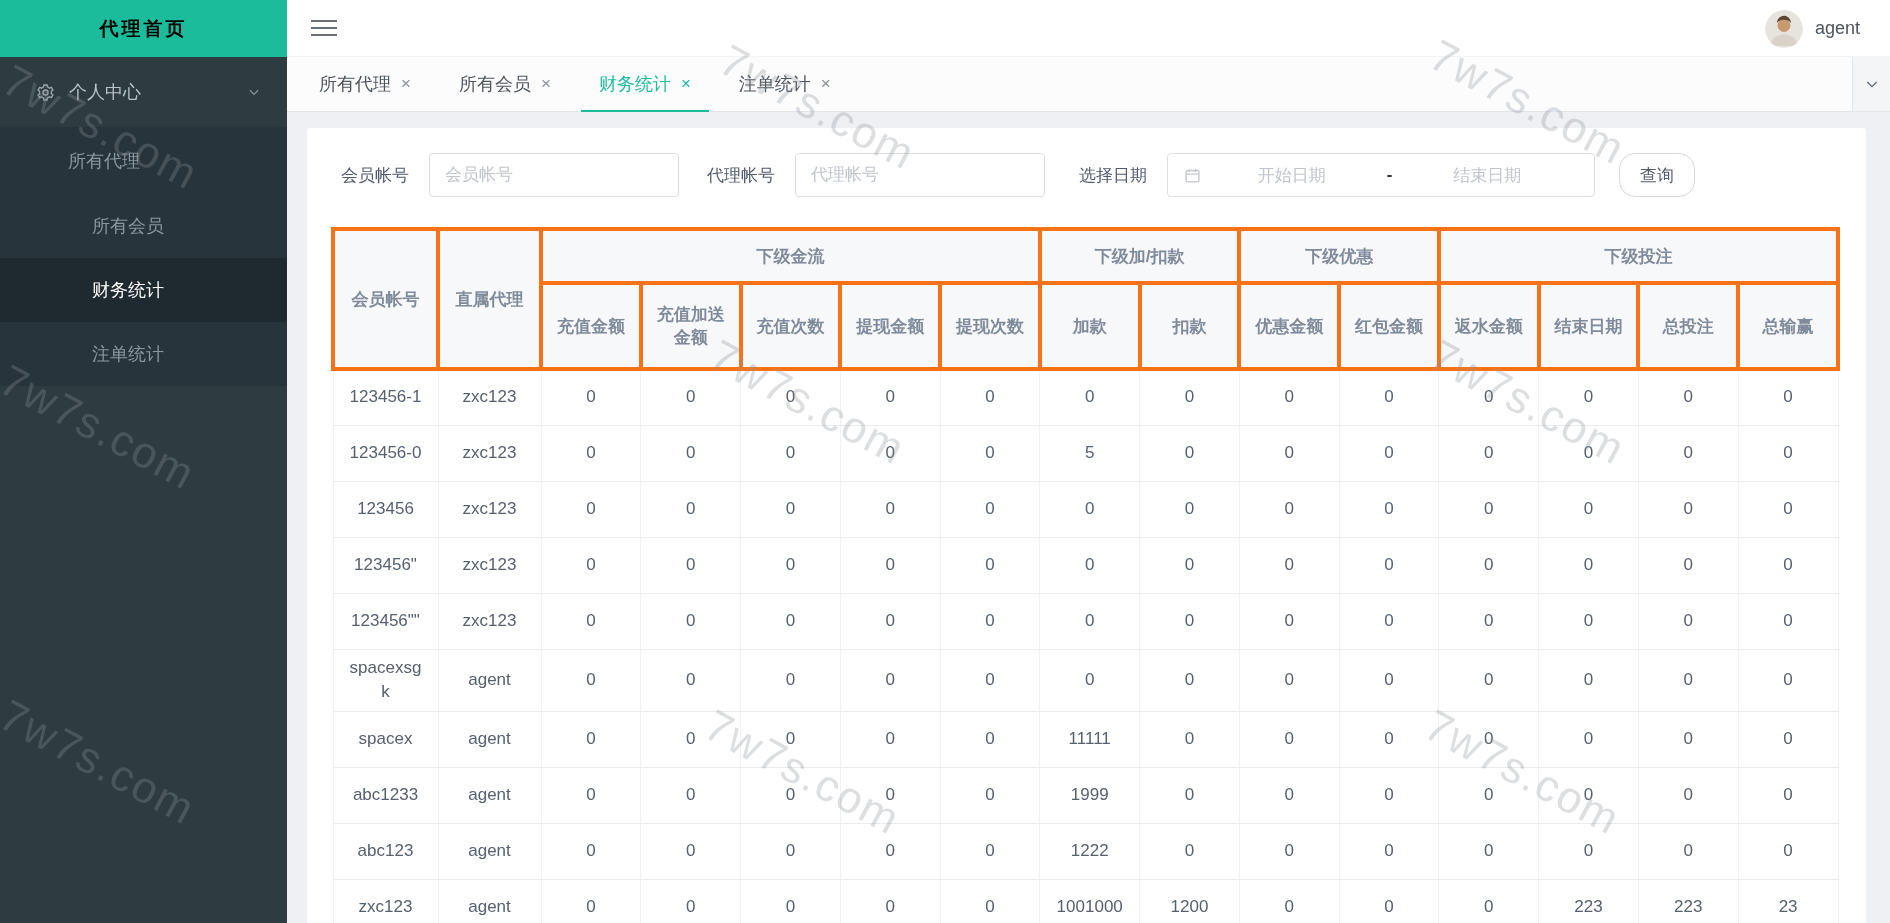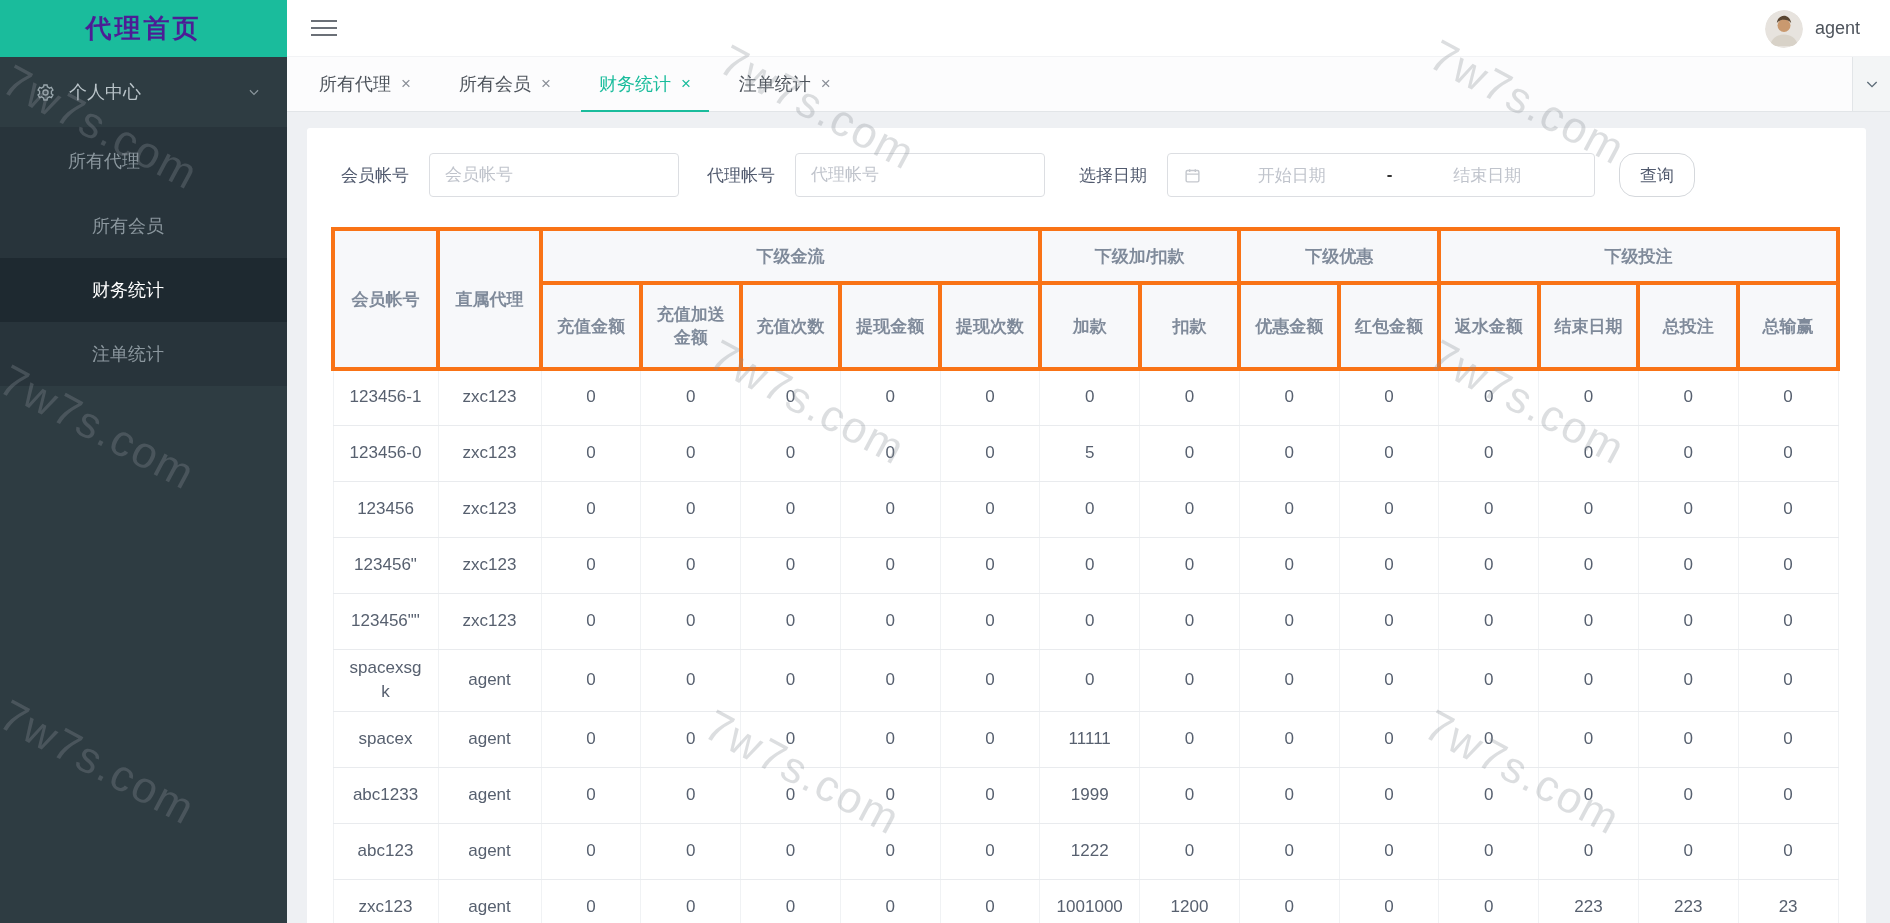--- a/index.html
+++ b/index.html
@@ -1,21 +1,21 @@
 <!DOCTYPE html>
 <html><head>
 <meta charset="utf-8">
 <style>
   * { box-sizing: border-box; margin: 0; padding: 0; }
   html,body { width:1890px; height:923px; overflow:hidden; }
   body { font-family:"Liberation Sans","DejaVu Sans",sans-serif; background:#eef0f3; position:relative; color:#515a6e; }
 
   
   .sidebar { position:absolute; left:0; top:0; width:287px; height:923px; background:#2e3c42; z-index:5; }
-  .sidebar-title { height:57px; background:#1abc9c; color:#4c1d95; font-size:26px; font-weight:bold;
+  .sidebar-title { height:57px; background:#1abc9c; color:#000000; font-size:19px; font-weight:bold;
                    display:flex; align-items:center; justify-content:center; letter-spacing:3px; }
   .side-item { display:flex; align-items:center; font-size:18px; cursor:pointer; }
   .side-item.level1 { height:70px; padding:0 26px 0 36px; background:#2e3c42; color:#b9c3c8; }
   .side-item.level2 { height:67px; padding:0 26px 0 68px; background:#28343b; color:#8b979e; }
   .side-item.level3 { height:64px; padding:0 26px 0 92px; background:#28343b; color:#8b979e; }
   .side-item.active { background:#1e2930; color:#ffffff; }
   .side-item .gear-wrap { margin-right:14px; display:flex; }
   .side-item .chev { margin-left:auto; color:#8a969c; display:flex; }
 
   

